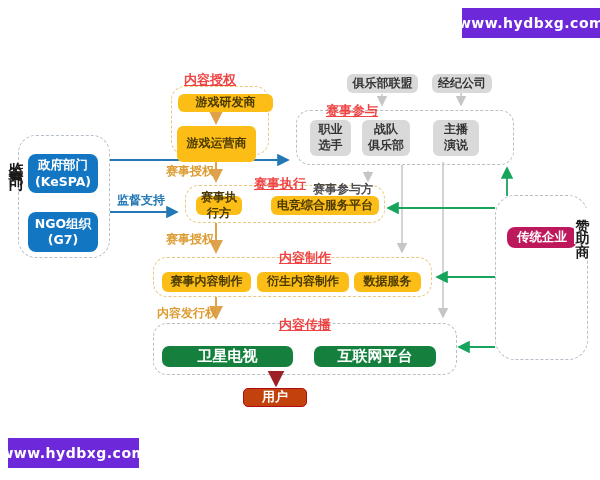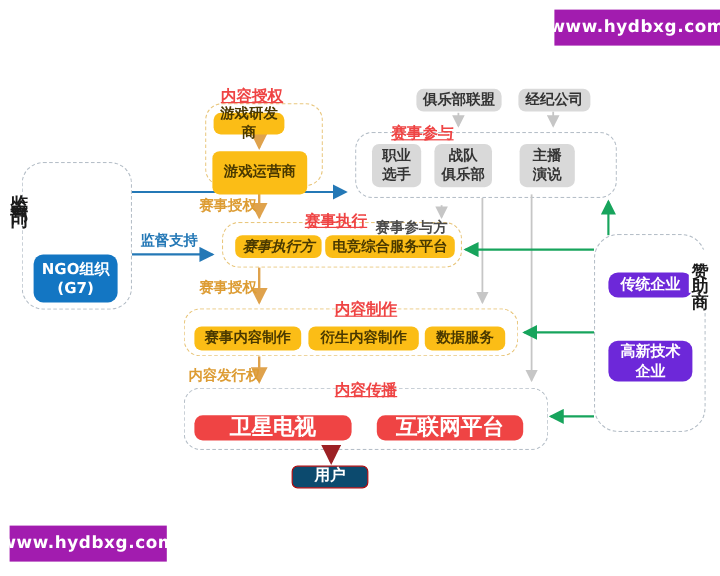--- a/index.html
+++ b/index.html
@@ -10,29 +10,29 @@
   .abs{position:absolute;box-sizing:border-box;}
   svg.wires{position:absolute;left:0;top:0;width:600px;height:480px;z-index:1;}
   .node{z-index:2;display:flex;flex-direction:column;align-items:center;justify-content:center;
         text-align:center;font-weight:bold;line-height:1.3;}
   .group{z-index:0;border:1.6px dashed #e9c77e;border-radius:14px;background:transparent;}
   .group.graybrd{border-color:#b6bfc8;}
   .grouplabel{z-index:3;font-weight:bold;color:#ef4444;font-size:13px;white-space:nowrap;text-decoration:underline;}
   .yellow{background:#fbbd16;color:#4a3900;border-radius:6px;font-size:12px;}
   .blue{background:#1376c3;color:#fff;border-radius:8px;font-size:12.5px;}
   .grayb{background:#d9d9d9;color:#333;border-radius:6px;font-size:12px;}
-  .greenb{background:#6d28d9;color:#fff;border-radius:8px;font-size:12.5px;justify-content:center;}
-  .orangeb{background:#ef4444;color:#fff;border-radius:7px;font-size:18px;}
-  .redb{background:#0c4a6e;color:#fff;border:1.5px solid #ae0e12;border-radius:5px;font-size:13px;}
+  .greenb{background:#be185d;color:#fff;border-radius:8px;font-size:12.5px;justify-content:center;}
+  .orangeb{background:#15803d;color:#fff;border-radius:7px;font-size:15px;}
+  .redb{background:#c2410c;color:#fff;border:1.5px solid #ae0e12;border-radius:5px;font-size:13px;}
   .edge-label{z-index:3;font-weight:bold;font-size:12px;white-space:nowrap;}
   .lbl-orange{color:#dd9c33;}
   .lbl-blue{color:#2478b6;}
   .lbl-dark{color:#4a4a4a;}
   .vertical{writing-mode:vertical-rl;text-orientation:upright;font-weight:bold;color:#1a1a1a;z-index:3;}
-  .watermark{background:#a21caf;color:#fff;font-weight:bold;font-size:14px;
+  .watermark{background:#6d28d9;color:#fff;font-weight:bold;font-size:14px;
              display:flex;align-items:center;justify-content:center;z-index:5;letter-spacing:0.5px;}
 </style>
 </head>
 <body>
 
 <div id="canvas">
 
   <div class="abs watermark" style="left:462px;top:8px;width:138px;height:30px;">www.hydbxg.com</div>
   <div class="abs watermark" style="left:8px;top:438px;width:131px;height:30px;">www.hydbxg.com</div>
 
@@ -72,28 +72,32 @@
     <path d="M507,196 L507,168" stroke="#17a45c" stroke-width="1.8" fill="none" marker-end="url(#ar-green)"></path>
     <path d="M495,208 L388,208" stroke="#17a45c" stroke-width="1.8" fill="none" marker-end="url(#ar-green)"></path>
     <path d="M495,277 L437,277" stroke="#17a45c" stroke-width="1.8" fill="none" marker-end="url(#ar-green)"></path>
     <path d="M495,347 L459,347" stroke="#17a45c" stroke-width="1.8" fill="none" marker-end="url(#ar-green)"></path>
 
     <path d="M276,374 L276,385" stroke="#9c2024" stroke-width="2.4" fill="none" marker-end="url(#ar-red)"></path>
   </svg>
 
   <div class="abs vertical" style="left:6px;top:150px;font-size:15px;letter-spacing:4px;">监管部门</div>
   <div class="abs group graybrd" style="left:18px;top:135px;width:92px;height:123px;border-radius:18px;"></div>
+  <div class="abs node blue" style="left:28px;top:154px;width:70px;height:39px;">
+    <span>政府部门</span>
+    <span>(KeSPA)</span>
+  </div>
   <div class="abs node blue" style="left:28px;top:212px;width:70px;height:40px;">
     <span>NGO组织</span>
     <span>(G7)</span>
   </div>
 
   <div class="abs grouplabel" style="left:184px;top:71px;">内容授权</div>
   <div class="abs group" style="left:171px;top:86px;width:98px;height:69px;"></div>
-  <div class="abs node yellow" style="left:178px;top:94px;width:59px;height:18px;">
+  <div class="abs node yellow" style="left:178px;top:94px;width:95px;height:18px;">
     <span>游戏研发商</span>
   </div>
   <div class="abs node yellow" style="left:177px;top:126px;width:79px;height:36px;">
     <span>游戏运营商</span>
   </div>
 
   <div class="abs node grayb" style="left:347px;top:74px;width:71px;height:19px;">
     <span>俱乐部联盟</span>
   </div>
   <div class="abs node grayb" style="left:432px;top:74px;width:60px;height:19px;">
@@ -110,21 +114,21 @@
     <span>主播</span>
     <span>演说</span>
   </div>
   <div class="abs node grayb" style="left:362px;top:120px;width:48px;height:36px;">
     <span>战队</span>
     <span>俱乐部</span>
   </div>
 
   <div class="abs grouplabel" style="left:254px;top:175px;">赛事执行</div>
   <div class="abs group" style="left:185px;top:185px;width:200px;height:38px;"></div>
-  <div class="abs node yellow" style="left:196px;top:196px;width:72px;height:19px;font-style:italic;">
+  <div class="abs node yellow" style="left:196px;top:196px;width:46px;height:19px;">
     <span>赛事执行方</span>
   </div>
   <div class="abs node yellow" style="left:271px;top:196px;width:108px;height:19px;">
     <span>电竞综合服务平台</span>
   </div>
 
   <div class="abs grouplabel" style="left:279px;top:249px;">内容制作</div>
   <div class="abs group" style="left:153px;top:257px;width:279px;height:40px;"></div>
   <div class="abs node yellow" style="left:162px;top:272px;width:89px;height:20px;">
     <span>赛事内容制作</span>
@@ -147,24 +151,20 @@
 
   <div class="abs node redb" style="left:243px;top:388px;width:64px;height:19px;">
     <span>用户</span>
   </div>
 
   <div class="abs group graybrd" style="left:495px;top:195px;width:93px;height:165px;border-radius:20px;"></div>
   <div class="abs vertical" style="left:574px;top:208px;font-size:14px;letter-spacing:12px;background:#ffffff;">赞助商</div>
   <div class="abs node greenb" style="left:507px;top:227px;width:70px;height:21px;">
     <span>传统企业</span>
   </div>
-  <div class="abs node greenb" style="left:507px;top:284px;width:70px;height:34px;">
-    <span>高新技术</span>
-    <span>企业</span>
-  </div>
 
   <div class="abs edge-label lbl-orange" style="left:166px;top:163px;">赛事授权</div>
   <div class="abs edge-label lbl-blue" style="left:117px;top:192px;">监督支持</div>
   <div class="abs edge-label lbl-dark" style="left:313px;top:181px;">赛事参与方</div>
   <div class="abs edge-label lbl-orange" style="left:166px;top:231px;">赛事授权</div>
   <div class="abs edge-label lbl-orange" style="left:157px;top:305px;">内容发行权</div>
 
 </div>
 
 </body></html>

